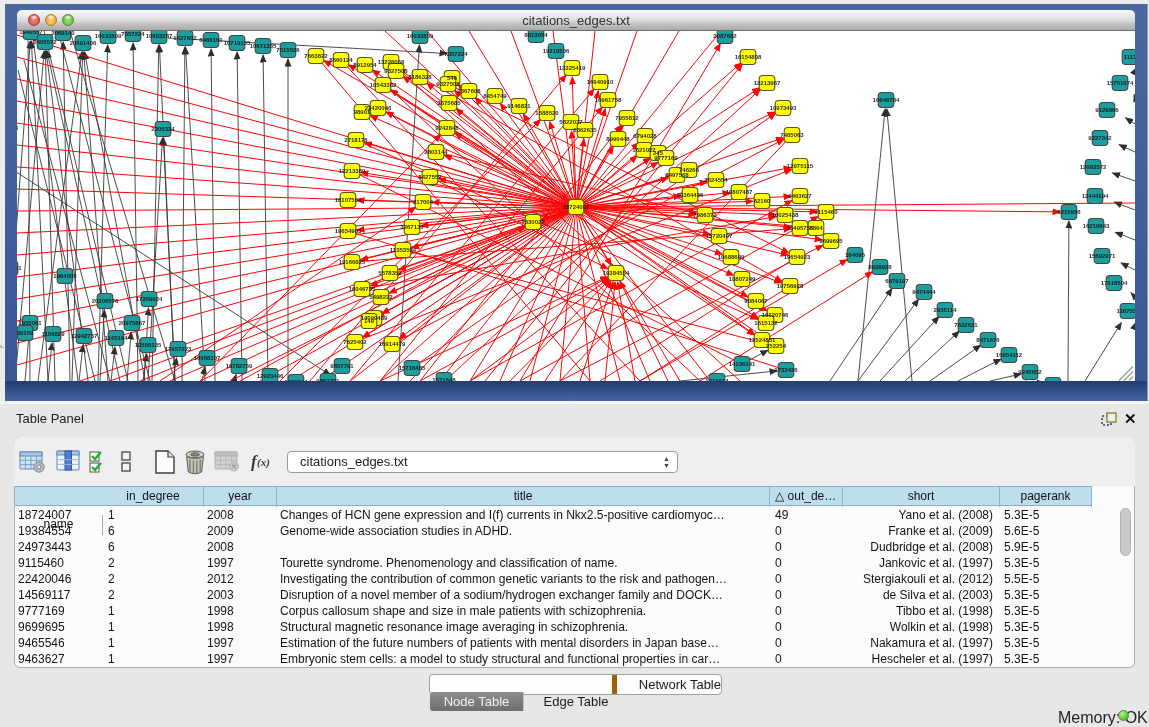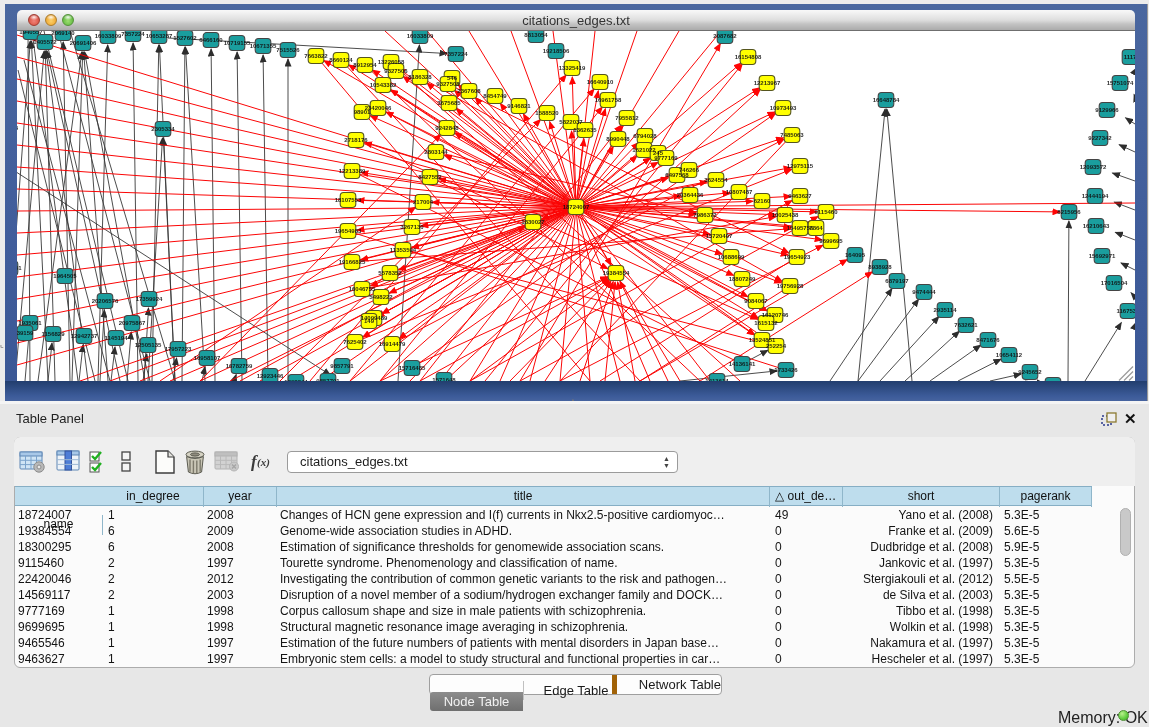--- a/index.html
+++ b/index.html
@@ -45,21 +45,21 @@
 #hc5 { left:828px; width:157px; }
 #hc6 { left:985px; width:92px; }
 .trow { position:absolute; left:15px; width:1090px; height:16px; font-size:12px; color:#141414; white-space:nowrap; }
 .trow span { position:absolute; top:0; line-height:15px; }
 .c0 { left:3px; } .c1 { left:93px; } .c2 { left:192px; } .c3 { left:265px; }
 .c4 { left:760px; } .c5 { left:828px; width:150px; text-align:right; } .c6 { left:989px; }
 #scrollbar { left:1120px; top:508px; width:11px; height:48px; background:#c9c9c9; border-radius:6px; border:1px solid #b0b0b0; }
 
 #tabs { left:429px; top:674px; width:293px; height:21px; border:1px solid #9f9f9f; border-radius:4px; background:#fdfdfd; font-size:13px; color:#1a1a1a; }
 #tab1 { left:0; top:0; width:93px; height:19px; background:linear-gradient(#8c8c8c,#6f6f6f); color:#f2f2f2; border-radius:3px 0 0 3px; text-align:center; line-height:19px;margin-top:17px; }
-#tab2 { left:93px; top:6px; width:89px; height:19px; text-align:center; line-height:19px; border-left:1px solid #c0c0c0;padding-left:16px; }
+#tab2 { left:93px; top:17px; width:89px; height:19px; text-align:center; line-height:19px; border-left:1px solid #c0c0c0;padding-left:16px; }
 #tab3 { left:182px; top:0; width:109px; height:19px; text-align:right; line-height:19px; border-left:5px solid #a16207; }
 #mem { left:1058px; top:709px; font-size:16px; color:#222; }
 #memdot { left:1118px; top:710px; width:11px; height:11px; border-radius:50%; background:radial-gradient(circle at 35% 30%, #b8f08c, #5fcc3e 60%, #3da427); border:1px solid #4c8f33; }
 #lmark { left:0; top:341px; width:4px; height:8px; background:#ececec; color:#555; font-size:8px; line-height:8px; }
 </style></head>
 <body>
 <div id="frame" class="abs"></div>
 <div id="frame-bottom" class="abs"></div>
 <div id="titlebar" class="abs"></div>
 <div id="title" class="abs">citations_edges.txt</div>
@@ -699,24 +699,23 @@
 <div class="trow" style="top:524px">
 <span class="c0">19384554</span>
     <span class="c1">6</span>
     <span class="c2">2009</span>
 <span class="c3">Genome-wide association studies in ADHD.</span>
     <span class="c4">0</span>
     <span class="c5">Franke et al. (2009)</span>
 <span class="c6">5.6E-5</span>
   </div>
 <div class="trow" style="top:540px">
-<span class="c0">18300295</span>
+<span class="c0">24973443</span>
     <span class="c1">6</span>
     <span class="c2">2008</span>
-<span class="c3">Estimation of significance thresholds for genomewide association scans.</span>
     <span class="c4">0</span>
     <span class="c5">Dudbridge et al. (2008)</span>
 <span class="c6">5.9E-5</span>
   </div>
 <div class="trow" style="top:556px">
 <span class="c0">9115460</span>
     <span class="c1">2</span>
     <span class="c2">1997</span>
 <span class="c3">Tourette syndrome. Phenomenology and classification of name.</span>
     <span class="c4">0</span>

